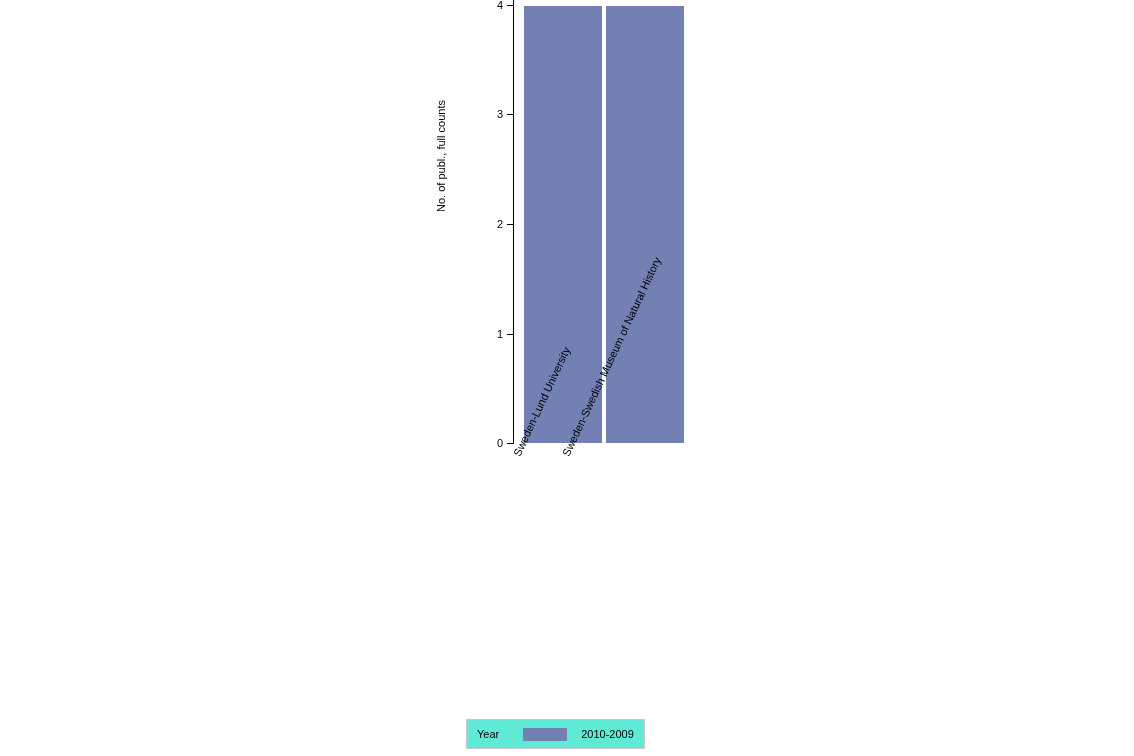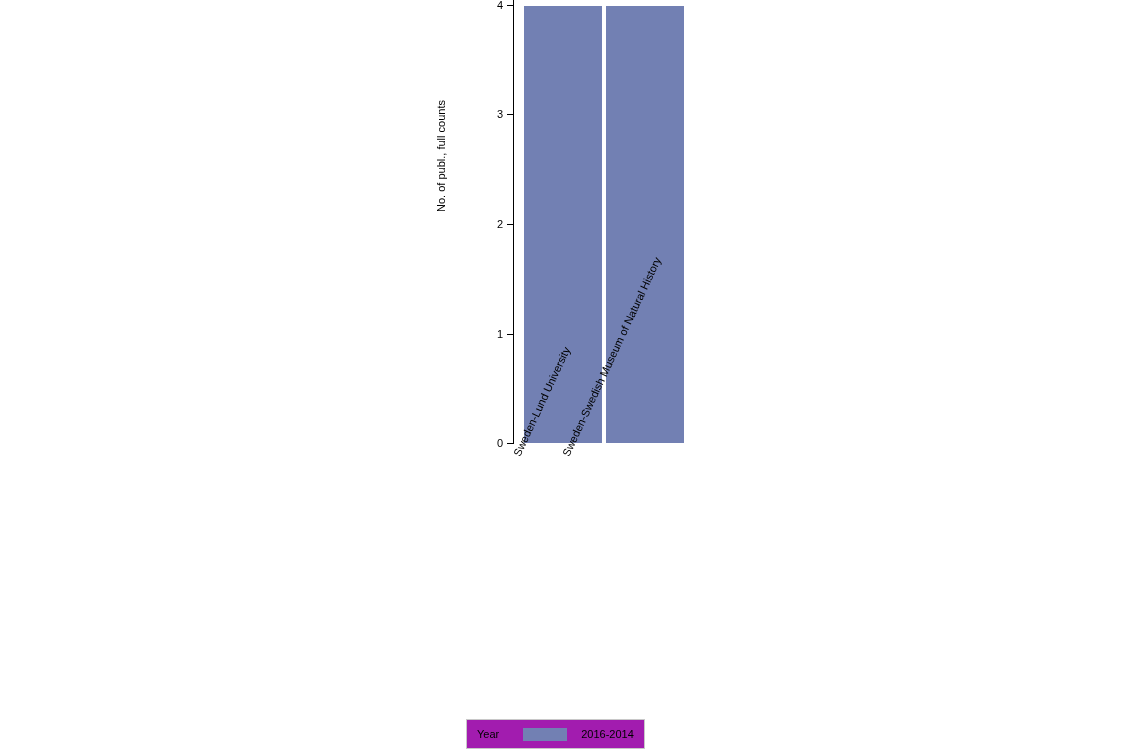--- a/index.html
+++ b/index.html
@@ -88,21 +88,21 @@
     transform: rotate(-65deg);
   }
 
   
   .legend {
     position: absolute;
     left: 466px;
     top: 719px;
     height: 20px;
     border: 1px solid #c8c8c8;
-    background: #a21caf;
+    background: #5eead4;
     display: flex;
     align-items: center;
     padding: 14px 10px;
     box-sizing: border-box;
   }
   .legend-title {
     font-size: 11px;
     color: #000000;
     margin-right: 24px;
   }
@@ -145,16 +145,16 @@
     <div class="bar" style="left: 10px; width: 78px; height: 437px; background: rgb(114, 128, 179);"></div>
     <div class="bar" style="left: 92px; width: 78px; height: 437px; background: rgb(114, 128, 179);"></div>
   </div>
 
   <div class="cat-label" style="left:511px; top:453px;">Sweden-Lund University</div>
   <div class="cat-label" style="left:560px; top:453px;">Sweden-Swedish Museum of Natural History</div>
 
   <div class="legend">
     <span class="legend-title">Year</span>
     <span class="legend-swatch" style="background: rgb(114, 128, 179);"></span>
-    <span class="legend-label">2016-2014</span>
+    <span class="legend-label">2010-2009</span>
   </div>
 
 </div>
 
 </body></html>

